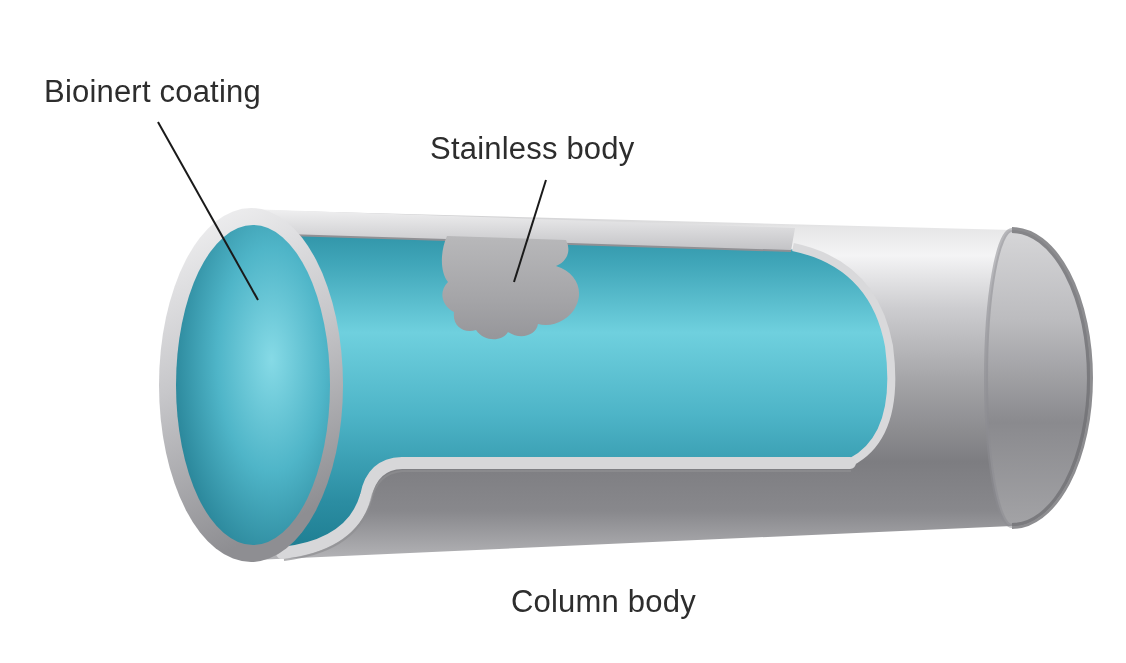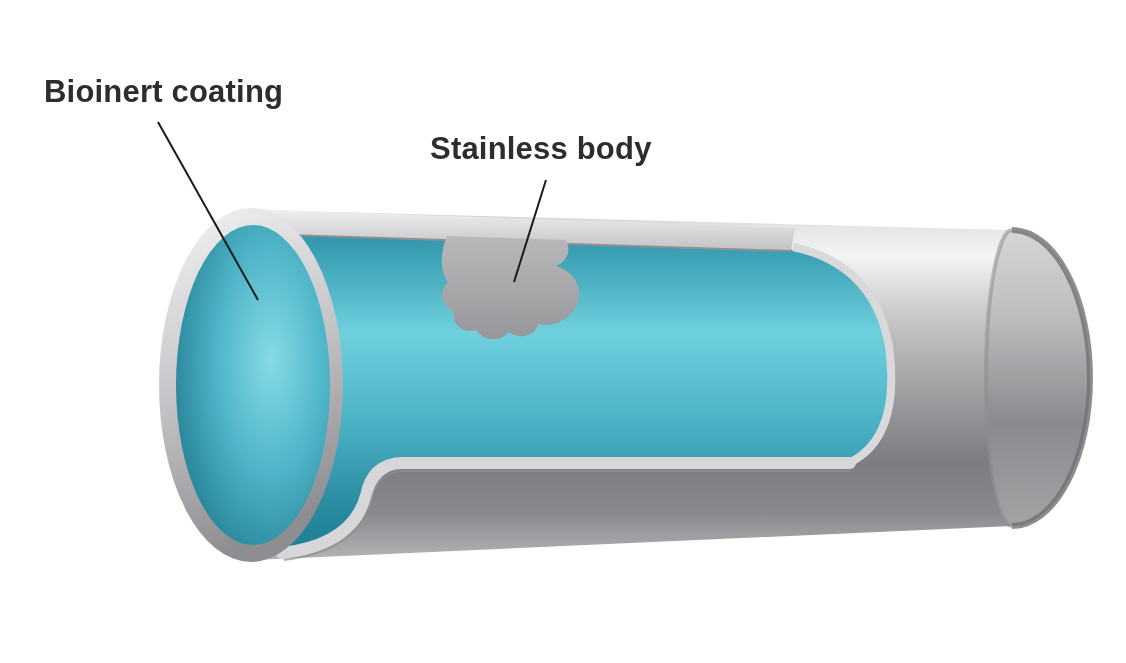--- a/index.html
+++ b/index.html
@@ -17,21 +17,21 @@
   }
   .diagram-svg {
     position: absolute;
     left: 0;
     top: 0;
   }
   .label {
     position: absolute;
     font-family: "Liberation Sans", sans-serif;
     font-size: 31px;
-    font-weight: 700;
+    font-weight: 400;
     color: var(--label-text, #2d2d2d);
     white-space: nowrap;
     letter-spacing: 0.2px;
   }
   .label-bioinert { left: 44px;  top: 74px;  }
   .label-steel    { left: 430px; top: 131px; }
   .label-column   { left: 511px; top: 584px; }
 </style>
 </head>
 <body>
@@ -107,14 +107,15 @@
     <ellipse cx="253" cy="385" rx="77" ry="160" fill="url(#tealFace)"></ellipse>
 
     <line x1="158" y1="122" x2="258" y2="300" stroke="#1a1a1a" stroke-width="2"></line>
     <line x1="546" y1="180" x2="514" y2="282" stroke="#1a1a1a" stroke-width="2"></line>
   </svg>
 
   <div class="label label-bioinert">Bioinert coating</div>
 
   <div class="label label-steel">Stainless body</div>
 
+  <div class="label label-column">Column body</div>
 
 </div>
 
 </body></html>

